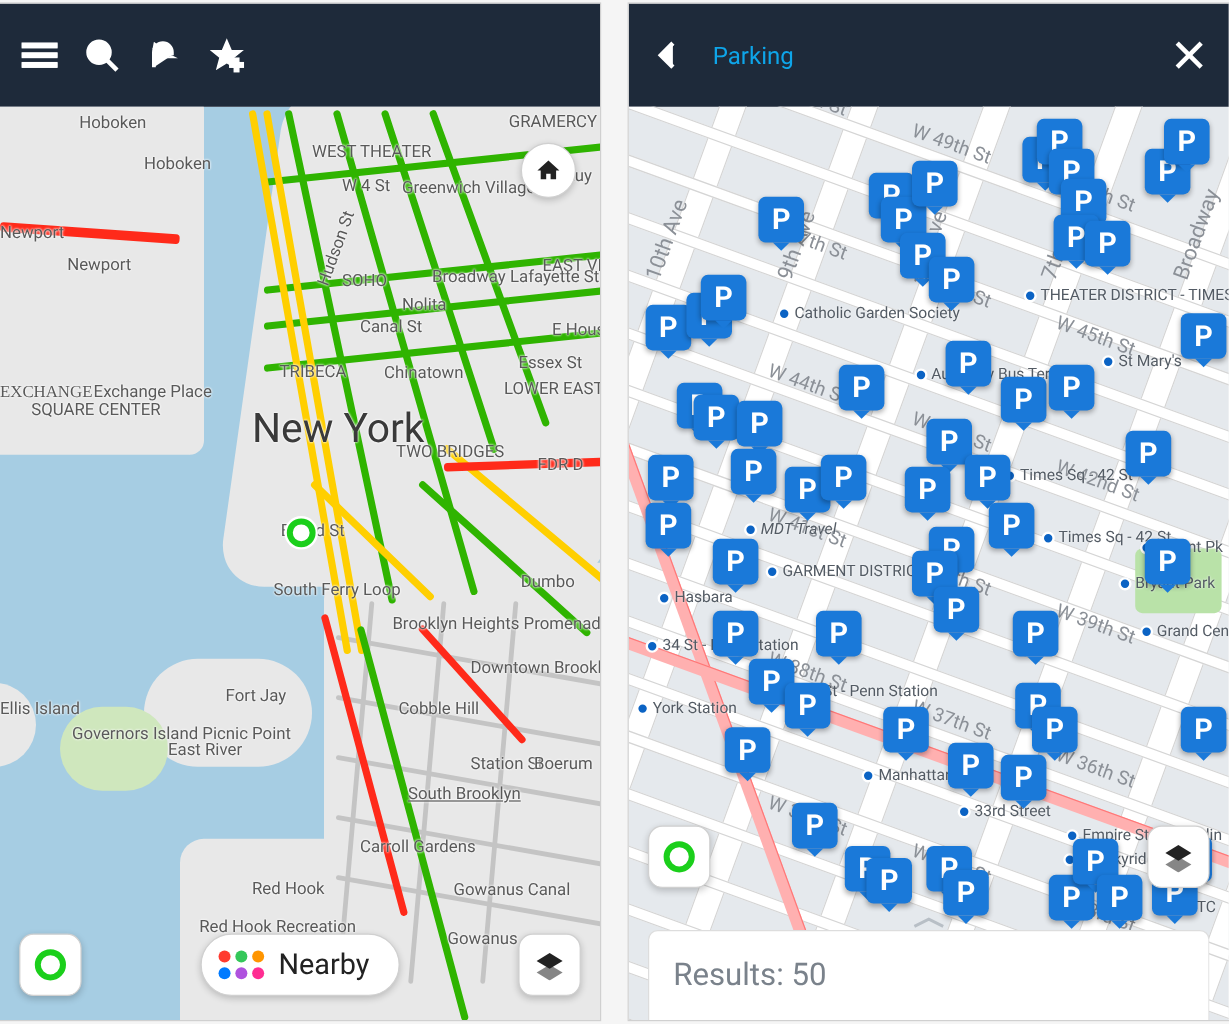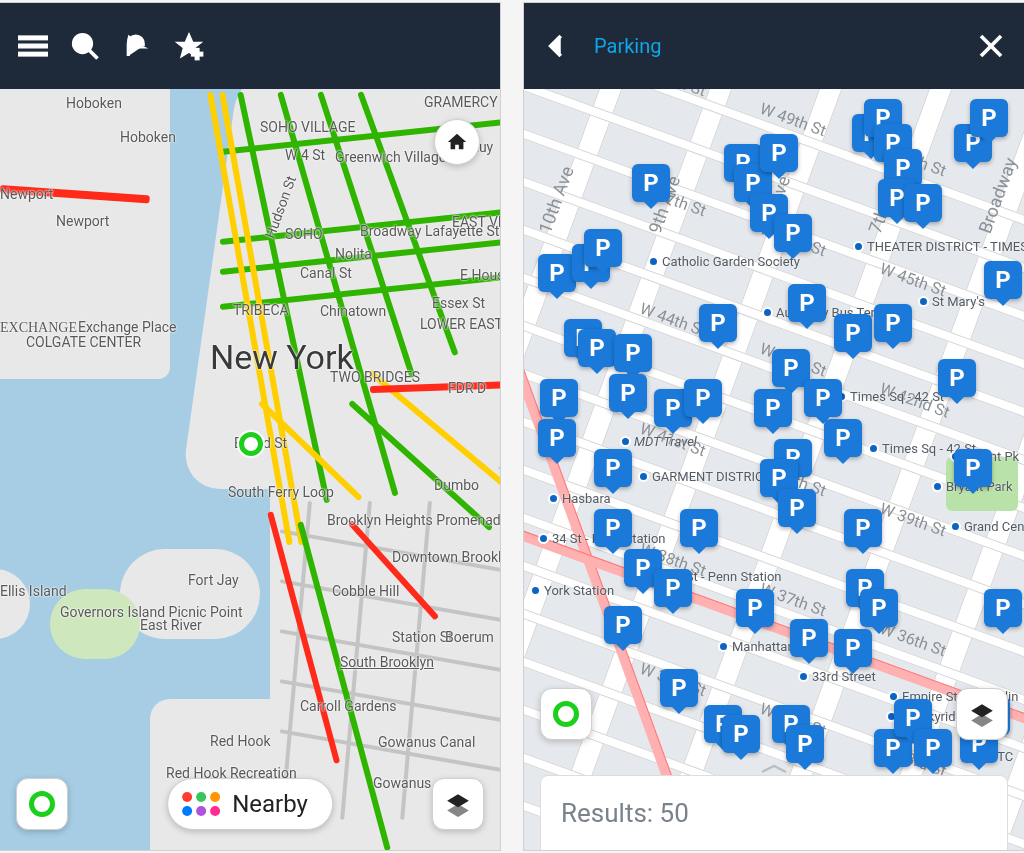--- a/index.html
+++ b/index.html
@@ -205,24 +205,24 @@
     <div class="road r-green" style="left:350px;top:310px;width:190px;transform:rotate(42deg);"></div>
     <div class="road r-yellow" style="left:260px;top:310px;width:140px;transform:rotate(44deg);"></div>
     <div class="road r-green" style="left:300px;top:430px;width:340px;transform:rotate(75deg);"></div>
 
     <div class="map-label big" style="left:210px;top:248px;">New York</div>
 
     <div id="left-labels">
         <div class="map-label" style="left: 66px; top: 6px;">Hoboken</div>
         <div class="map-label" style="left: 0px; top: 97px;">Newport</div>
         <div class="map-label" style="left: 0px; top: 231px; font-family: Liberation Serif, serif;">EXCHANGE</div>
-        <div class="map-label" style="left: 26px; top: 245px;">COLGATE CENTER</div>
+        <div class="map-label" style="left: 26px; top: 245px;">SQUARE CENTER</div>
         <div class="map-label" style="left: 0px; top: 494px;">Ellis Island</div>
         <div class="map-label" style="left: 60px; top: 515px;">Governors Island Picnic Point</div>
-        <div class="map-label" style="left: 260px; top: 30px;">SOHO VILLAGE</div>
+        <div class="map-label" style="left: 260px; top: 30px;">WEST THEATER</div>
         <div class="map-label" style="left: 335px; top: 60px;">Greenwich Village</div>
         <div class="map-label" style="left: 285px; top: 137px;">SOHO</div>
         <div class="map-label" style="left: 335px; top: 157px;">Nolita</div>
         <div class="map-label" style="left: 233px; top: 213px;">TRIBECA</div>
         <div class="map-label" style="left: 320px; top: 214px;">Chinatown</div>
         <div class="map-label" style="left: 330px; top: 280px;">TWO BRIDGES</div>
         <div class="map-label" style="left: 420px; top: 227px;">LOWER EAST SIDE</div>
         <div class="map-label" style="left: 452px; top: 125px;">EAST VILLAGE</div>
         <div class="map-label" style="left: 360px; top: 134px;">Broadway Lafayette St</div>
         <div class="map-label" style="left: 285px; top: 58px;">W 4 St</div>

